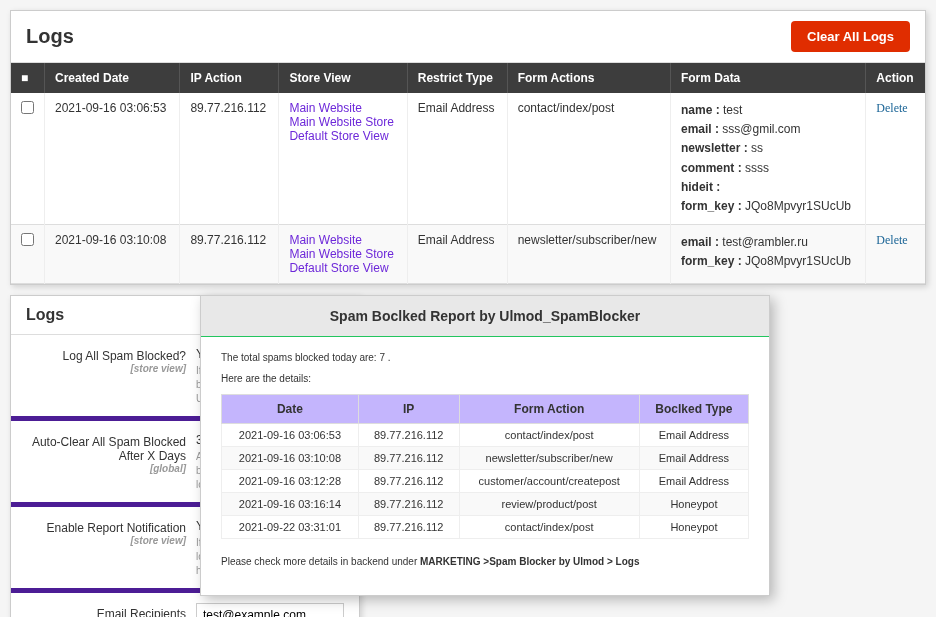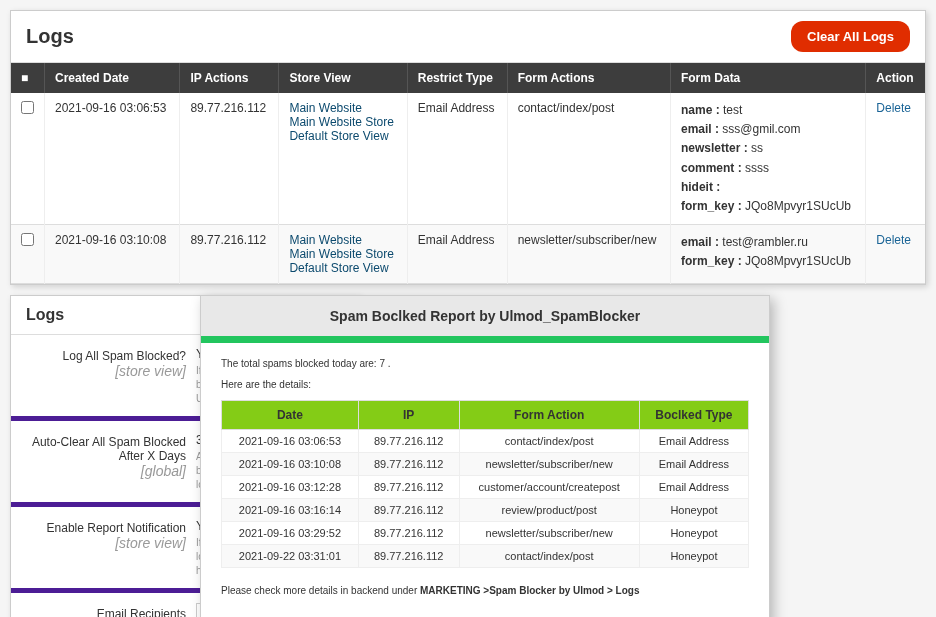--- a/index.html
+++ b/index.html
@@ -34,21 +34,21 @@
     }
 
     .clear-all-btn {
       background: #e02d00;
       color: #fff;
       border: none;
       padding: 8px 16px;
       font-size: 13px;
       font-weight: bold;
       cursor: pointer;
-      border-radius: 12px;
+      border-radius: 4px;
     }
 
     
     .logs-table {
       width: 100%;
       border-collapse: collapse;
     }
 
     .logs-table thead tr {
       background: #3d3d3d;
@@ -71,24 +71,24 @@
 
     .logs-table tbody tr:nth-child(even) { background: #f9f9f9; }
 
     .logs-table tbody td {
       padding: 8px 10px;
       vertical-align: top;
       font-size: 12px;
       border-right: 1px solid #eee;
     }
 
-    .logs-table tbody td:last-child { border-right: none; }
+    .logs-table tbody td:last-child { border-right: none; font-family: Liberation Serif, serif; }
 
     .store-link {
-      color: #0c4a6e;
+      color: #6d28d9;
       text-decoration: none;
       display: block;
     }
 
     .delete-link {
       color: #1a6496;
       text-decoration: none;
       cursor: pointer;
     }
 
@@ -143,22 +143,23 @@
       font-size: 12px;
       color: #333;
       text-align: right;
       padding-right: 10px;
       padding-top: 4px;
     }
 
     .settings-label .scope {
       display: block;
       color: #999;
-      font-size: 14px;
+      font-size: 10px;
       font-style: italic;
+      font-weight: bold;
     }
 
     .settings-value {
       flex: 1;
     }
 
     .settings-value input[type="text"] {
       width: 100%;
       border: 1px solid #ccc;
       padding: 4px 6px;
@@ -189,42 +190,42 @@
       box-shadow: 4px 4px 12px rgba(0,0,0,0.25);
       z-index: 10;
     }
 
     .report-modal-header {
       background: #e8e8e8;
       padding: 12px 20px;
       font-weight: bold;
       font-size: 14px;
       text-align: center;
-      border-bottom: 7px solid #22c55e;
+      border-bottom: 1px solid #22c55e;
       color: #333;
     }
 
     .report-modal-body {
       padding: 15px 20px;
     }
 
     .report-modal-body p {
       font-size: 10px;
       margin-bottom: 10px;
       color: #333;
     }
 
     .report-table {
       width: 100%;
       border-collapse: collapse;
       margin: 10px 0 15px 0;
     }
 
     .report-table thead tr {
-      background: #84cc16;
+      background: #c4b5fd;
     }
 
     .report-table thead th {
       padding: 7px 10px;
       text-align: center;
       font-size: 12px;
       font-weight: bold;
       border: 1px solid #ddd;
     }
 
@@ -254,21 +255,21 @@
     <span class="main-title">Logs</span>
     <button class="clear-all-btn">Clear All Logs</button>
   </div>
   <table class="logs-table">
     <thead>
       <tr>
         <th>
           <span>■</span>
         </th>
         <th>Created Date</th>
-        <th>IP Actions</th>
+        <th>IP Action</th>
         <th>Store View</th>
         <th>Restrict Type</th>
         <th>Form Actions</th>
         <th>Form Data</th>
         <th>Action</th>
       </tr>
     </thead>
     <tbody id="logs-tbody">
     <tr>
           <td class="checkbox-cell"><input type="checkbox" style=""></td>
@@ -380,26 +381,20 @@
               <td>customer/account/createpost</td>
               <td>Email Address</td>
             </tr>
             <tr>
               <td>2021-09-16 03:16:14</td>
               <td>89.77.216.112</td>
               <td>review/product/post</td>
               <td>Honeypot</td>
             </tr>
             <tr>
-              <td>2021-09-16 03:29:52</td>
-              <td>89.77.216.112</td>
-              <td>newsletter/subscriber/new</td>
-              <td>Honeypot</td>
-            </tr>
-            <tr>
               <td>2021-09-22 03:31:01</td>
               <td>89.77.216.112</td>
               <td>contact/index/post</td>
               <td>Honeypot</td>
             </tr>
           </tbody>
       </table>
       <div class="report-footer">
         <p>
           Please check more details in backend under <span class="bold">MARKETING &gt;Spam Blocker by Ulmod &gt; Logs</span>

